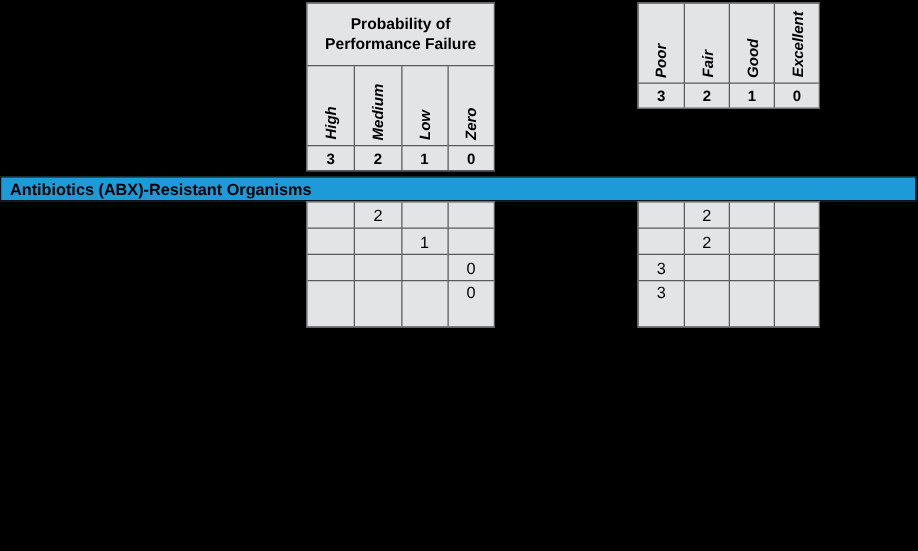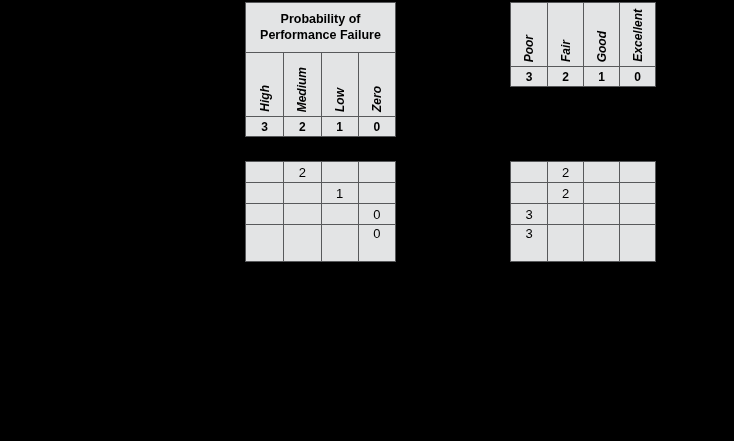--- a/index.html
+++ b/index.html
@@ -152,20 +152,23 @@
       </div>
     </div>
     <div class="grid4">
       <div class="num-cell">3</div>
       <div class="num-cell">2</div>
       <div class="num-cell">1</div>
       <div class="num-cell">0</div>
     </div>
   </div>
 
+  <div class="banner">
+    <span class="banner-label">Antibiotics (ABX)-Resistant Organisms</span>
+  </div>
 
   <div class="block tbl body-grid" style="left:245px; top:161px; width:151px; height:101px;">
     <div class="val"></div>
     <div class="val">2</div>
     <div class="val"></div>
     <div class="val"></div>
     <div class="val"></div>
     <div class="val"></div>
     <div class="val">1</div>
     <div class="val"></div>

